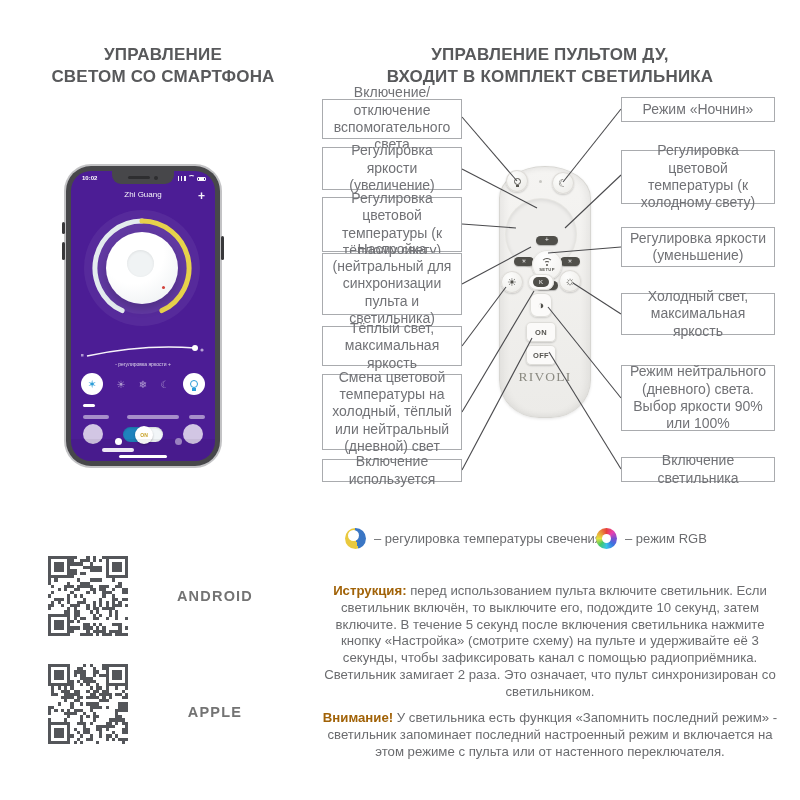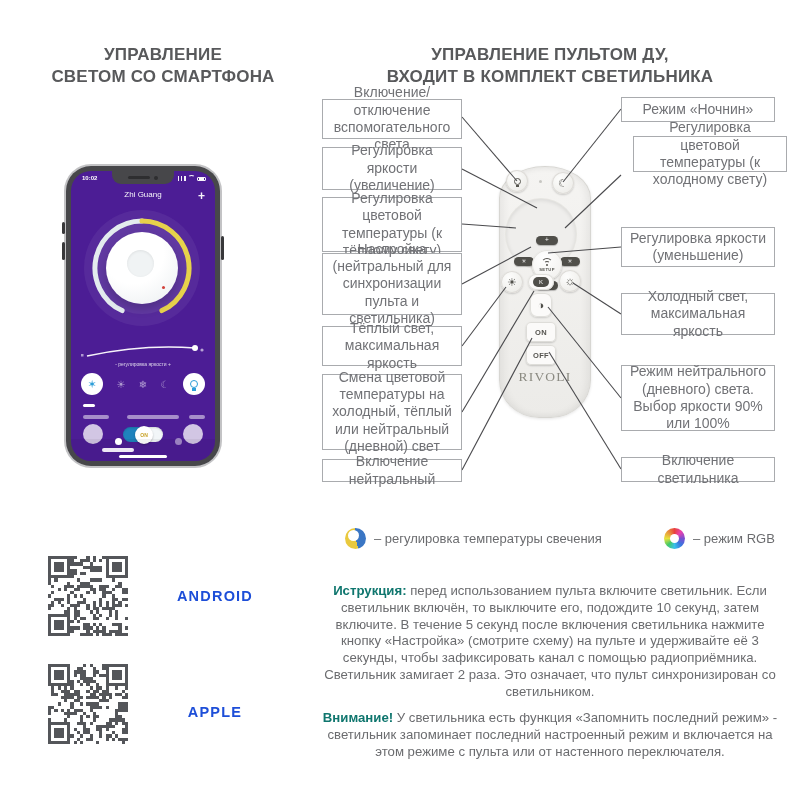--- a/index.html
+++ b/index.html
@@ -136,39 +136,39 @@
   .nd2{left:104px;top:267px;background:rgba(255,255,255,.45);}
   .nav-lbl{position:absolute;left:31px;top:277px;width:32px;height:3.5px;border-radius:2px;background:rgba(255,255,255,.9);}
   .homebar{position:absolute;left:50%;transform:translateX(-50%);bottom:3px;width:48px;height:3.5px;
       border-radius:2px;background:#fff;}
 
   
   .qr{position:absolute;left:48px;width:80px;height:80px;}
   .qr svg{width:100%;height:100%;shape-rendering:crispEdges;}
   .qr1{top:556px;} .qr2{top:664px;}
   .qrlabel{position:absolute;left:150px;width:130px;text-align:center;font-weight:bold;
-      font-size:14.5px;letter-spacing:1.2px;color:#1d4ed8;}
+      font-size:14.5px;letter-spacing:1.2px;color:#737373;}
   .ql1{top:588px;} .ql2{top:704px;}
 
   
   .legend-item{position:absolute;top:528px;display:flex;align-items:center;gap:8px;
       font-size:13px;color:#6b6c6f;}
-  .li1{left:345px;} .li2{left:664px;}
+  .li1{left:345px;} .li2{left:596px;}
   .ic-temp{width:21px;height:21px;border-radius:50%;position:relative;flex:0 0 auto;
       background:conic-gradient(from 195deg,#e9c93e 0 160deg,#3a76c4 160deg 330deg,#e9c93e 330deg);}
   .ic-temp i{position:absolute;left:3px;top:2px;width:11px;height:11px;border-radius:50%;background:#fff;}
   .ic-rgb{width:21px;height:21px;border-radius:50%;position:relative;flex:0 0 auto;
       background:conic-gradient(#e8413c,#e841b0,#7a4fd0,#3a76e0,#39c1e8,#43c96a,#e8e23c,#e8973c,#e8413c);}
   .ic-rgb i{position:absolute;left:6px;top:6px;width:9px;height:9px;border-radius:50%;background:#fff;}
 
   
   .instr{position:absolute;left:318px;top:583px;width:464px;text-align:center;
       font-size:13.2px;line-height:1.27;color:#6b6c6f;}
   .instr p{margin:0 0 10px 0;}
-  .instr b{color:#0f766e;margin-top:24px;}
+  .instr b{color:#a16207;margin-top:24px;}
 </style>
 </head>
 <body>
 
 <div class="page">
 
   <div class="ltitle">
     <div>УПРАВЛЕНИЕ</div>
     <div>СВЕТОМ СО СМАРТФОНА</div>
   </div>
@@ -192,24 +192,24 @@
     <line x1="621" y1="398" x2="548" y2="307"></line>
     <line x1="621" y1="469" x2="549" y2="352"></line>
   </svg>
 
   <div class="box box-l" style="top:99px;height:40px;">Включение/отключение вспомогательного света</div>
   <div class="box box-l" style="top:147px;height:43px;">Регулировка яркости (увеличение)</div>
   <div class="box box-l" style="top:197px;height:55px;">Регулировка цветовой температуры (к тёплому свету)</div>
   <div class="box box-l" style="top:253px;height:62px;">Настройка (нейтральный для синхронизации пульта и светильника)</div>
   <div class="box box-l" style="top:374px;height:76px;">Смена цветовой температуры на холодный, тёплый или нейтральный (дневной) свет</div>
   <div class="box box-l" style="top:326px;height:40px;">Тёплый свет, максимальная яркость</div>
-  <div class="box box-l" style="top:459px;height:23px;">Включение нейтральный</div>
+  <div class="box box-l" style="top:459px;height:23px;">Включение используется</div>
 
   <div class="box box-r" style="top:97px;height:25px;">Режим «Ночнин»</div>
-  <div class="box box-r" style="top:136px;height:36px;margin-left:12px;">Регулировка цветовой температуры (к холодному свету)</div>
+  <div class="box box-r" style="top:150px;height:54px;">Регулировка цветовой температуры (к холодному свету)</div>
   <div class="box box-r" style="top:227px;height:40px;">Регулировка яркости (уменьшение)</div>
   <div class="box box-r" style="top:293px;height:42px;">Холодный свет, максимальная яркость</div>
   <div class="box box-r" style="top:365px;height:66px;">Режим нейтрального (дневного) света. Выбор яркости 90% или 100%</div>
   <div class="box box-r" style="top:457px;height:25px;">Включение светильника</div>
 
   <div class="remote">
     <div class="rbtn tl-btn">
         <span class="rbulb"></span>
       </div>
     <div class="rbtn tr-btn">

